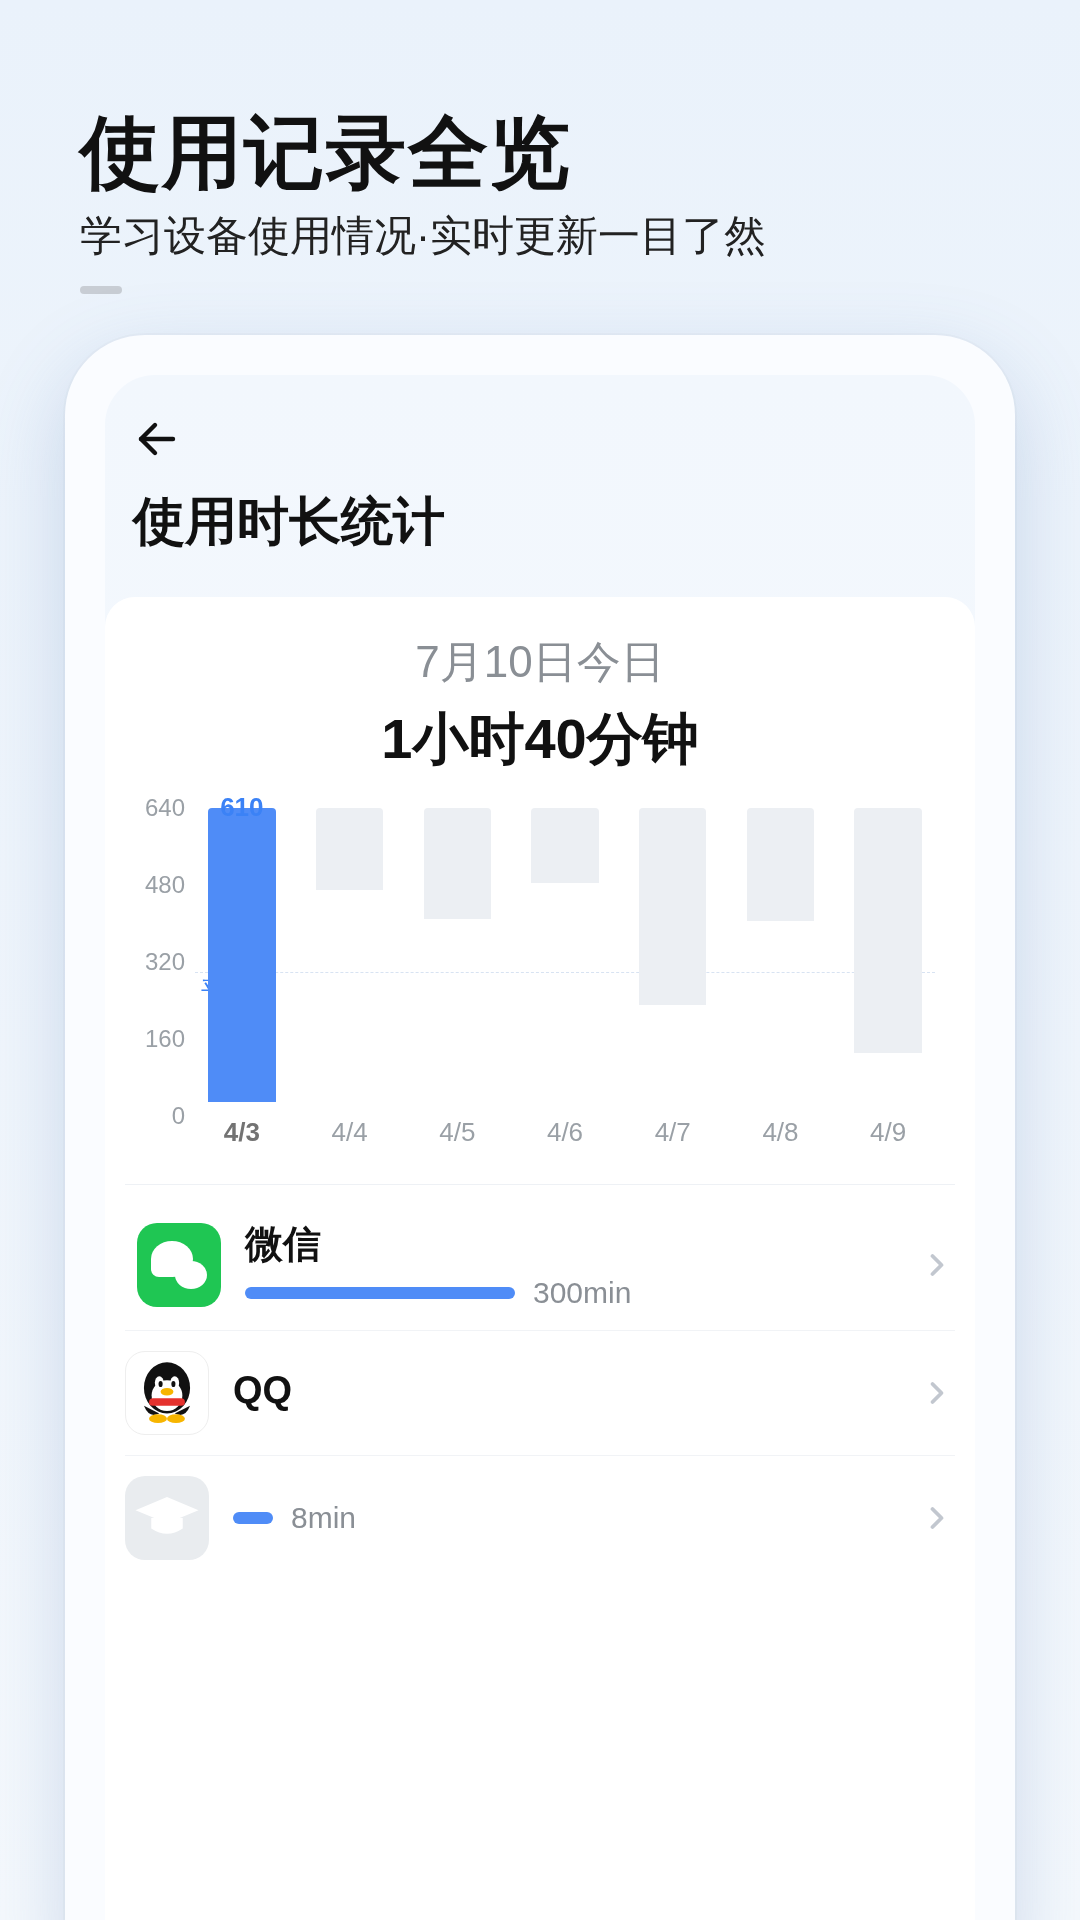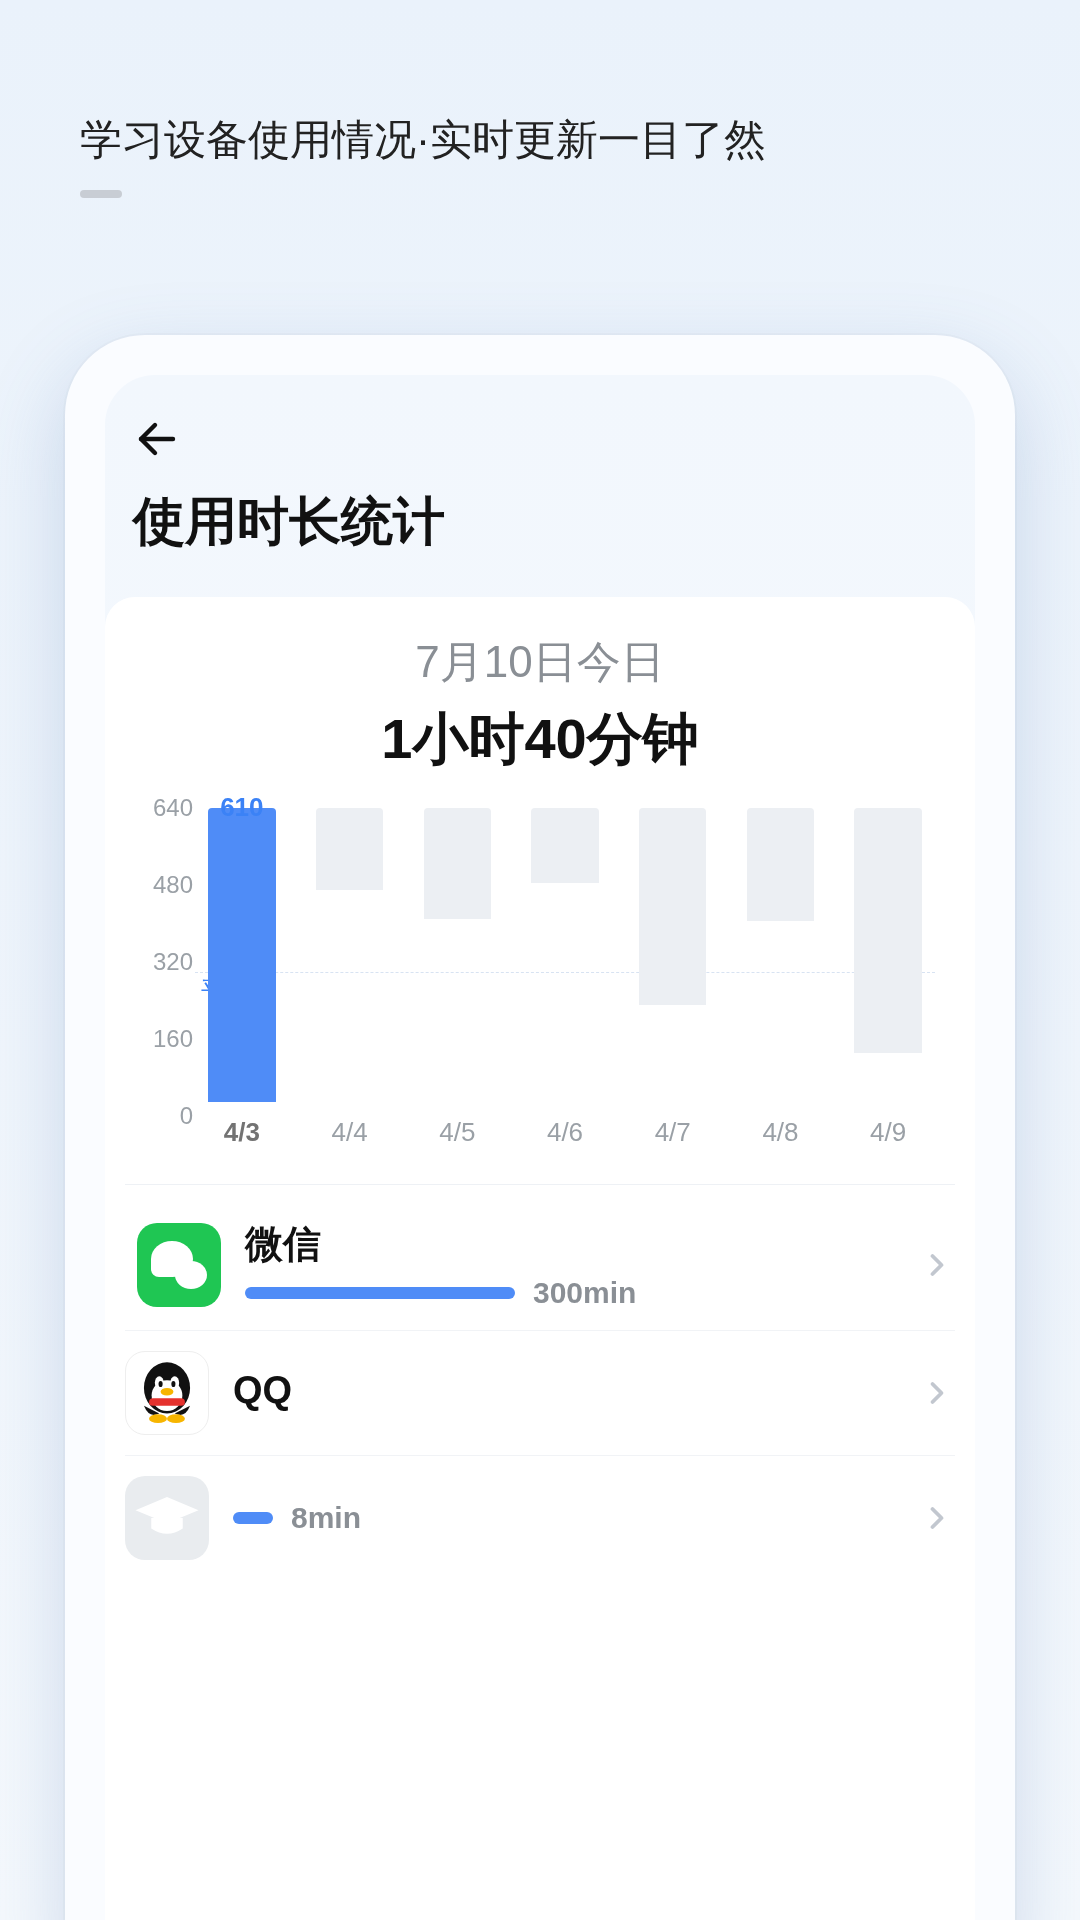--- a/index.html
+++ b/index.html
@@ -16,21 +16,20 @@
     }
     .promo-title {
       font-size: 80px;
       font-weight: 900;
       color: #111;
       letter-spacing: 2px;
     }
     .promo-subtitle {
       font-size: 42px;
       color: #222;
-      margin-top: 12px;
     }
     .promo-dash {
       width: 42px;
       height: 8px;
       background: #c8cdd4;
       margin-top: 22px;
       border-radius: 4px;
     }
     .phone {
       position: absolute;
@@ -82,21 +81,21 @@
     
     .chart {
       position: relative;
       height: 340px;
       padding-left: 70px;
       padding-right: 20px;
       margin-bottom: 10px;
     }
     .y-axis { position:absolute; left:0; top:0; bottom:32px; width:70px; }
     .y-tick {
-      position:absolute; left:8px; width:60px; text-align:right;
+      position:absolute; left:0; width:60px; text-align:right;
       color:#9aa0a6; font-size: 24px; transform: translateY(-50%);
     }
     .gridline {
       position:absolute; left:70px; right:20px; height:0;
       border-top: 1px dashed #d8e3f2;
     }
     .avg-label {
       position:absolute; left:70px;
       color:#3b82f6; font-size:24px;
       transform: translateY(-50%);
@@ -130,28 +129,29 @@
       content:""; position:absolute; background:#fff; border-radius:50% 50% 50% 8px;
     }
     .wechat-bubbles::before { width:42px; height:36px; left:14px; top:18px; }
     .wechat-bubbles::after  { width:32px; height:28px; right:14px; bottom:18px; border-radius: 8px 50% 50% 50%; }
     .app-icon.qq { background:#fff; border:1px solid #eee; }
     .app-icon.study { background:#e9ecef; }
     .app-body { flex:1; }
     .app-name { font-size:38px; color:#111; font-weight:600; margin-bottom:6px; }
     .app-bar-row { display:flex; align-items:center; gap:18px; }
     .app-bar-fill { height:12px; border-radius:6px; background:#4f8cf7; }
-    .app-time { color:#8a8f95; font-size:30px;font-weight:bold; }
+    .app-time { color:#8a8f95; font-size:30px; }
     .chev { width:36px; height:36px; flex-shrink:0; }
     .chev svg { width:36px; height:36px; }
   </style>
 </head>
 <body>
 
 <div class="promo-header">
+  <div class="promo-title">使用记录全览</div>
   <div class="promo-subtitle">学习设备使用情况·实时更新一目了然</div>
   <div class="promo-dash"></div>
 </div>
 
 <div class="phone">
   <div class="phone-inner">
     <div class="back-row">
       <span class="back-btn">
         <svg viewBox="0 0 24 24" fill="none" stroke="#111" stroke-width="2.2" stroke-linecap="round" stroke-linejoin="round">
           <line x1="20" y1="12" x2="4" y2="12"></line>

